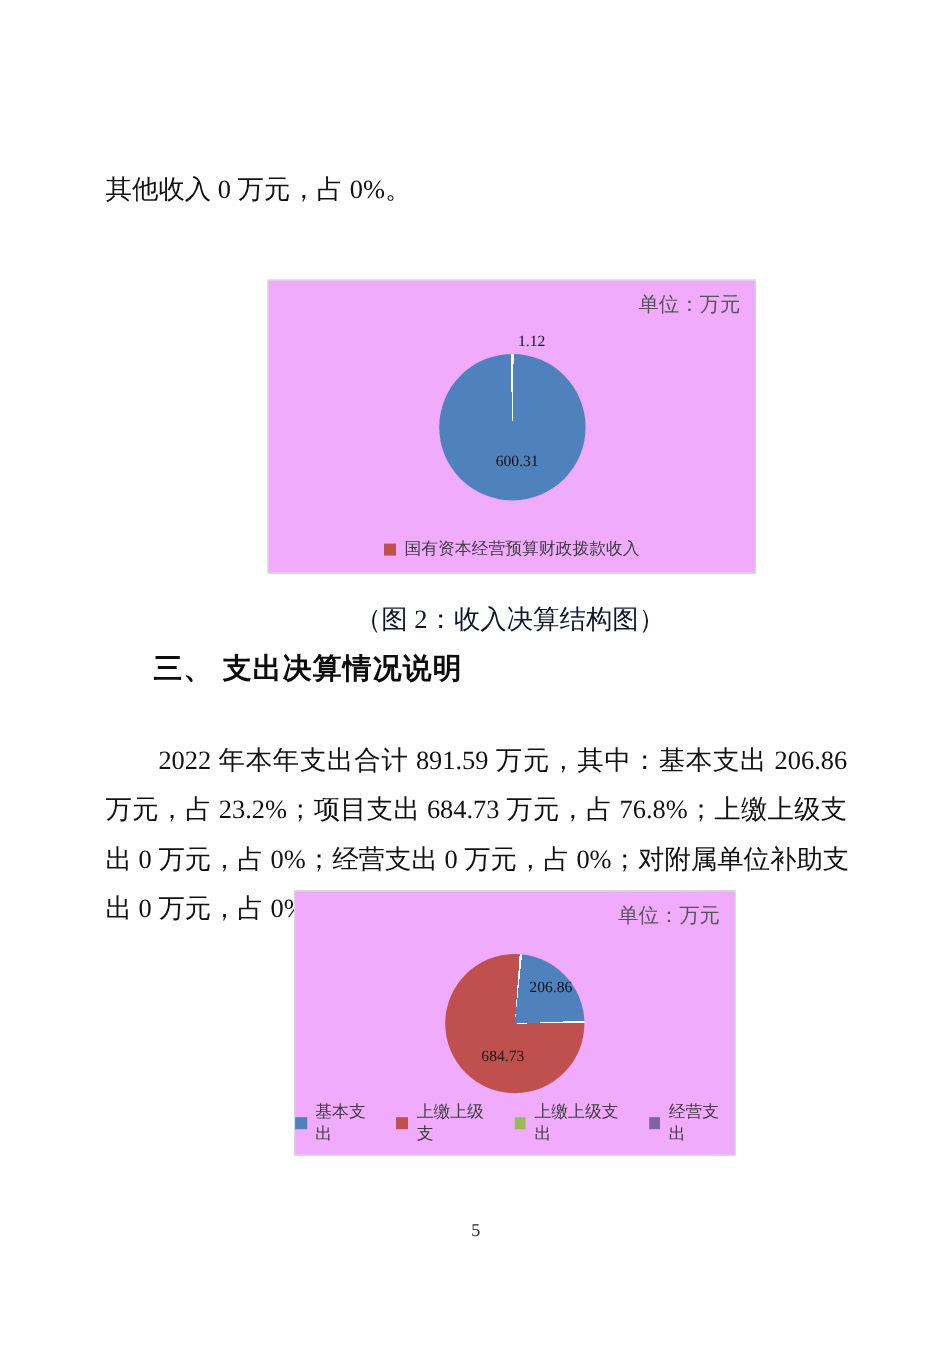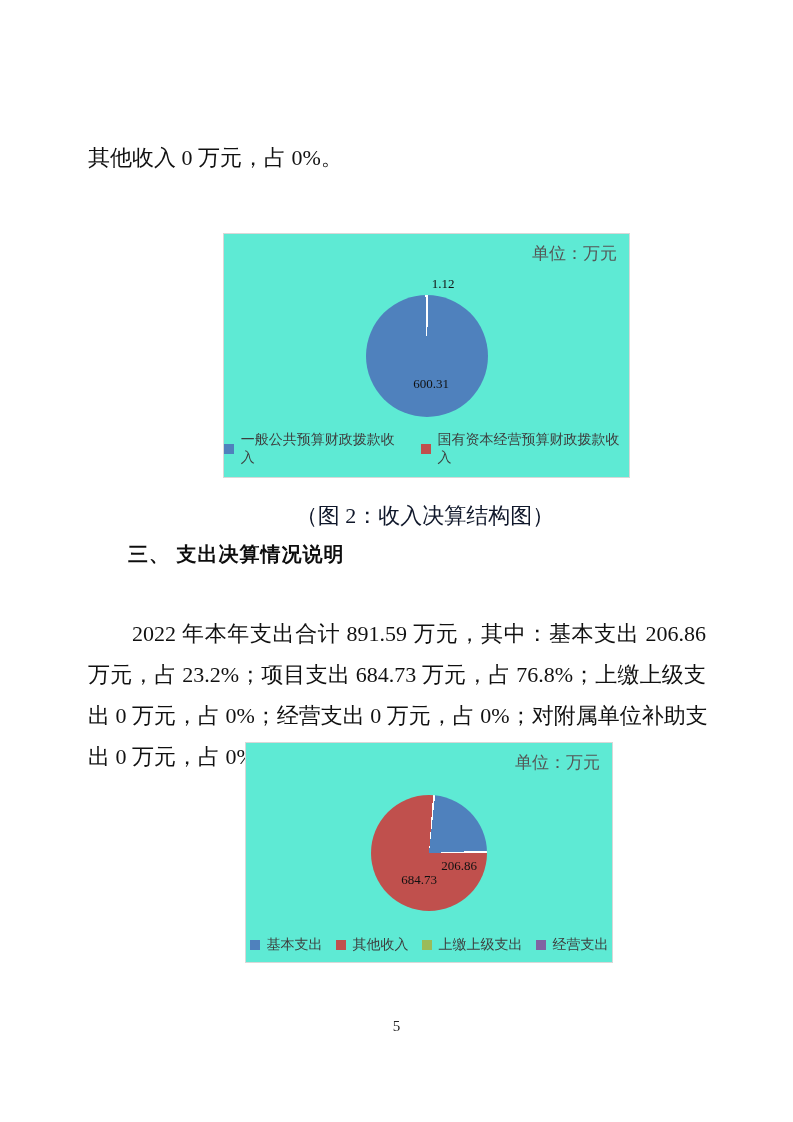--- a/index.html
+++ b/index.html
@@ -27,47 +27,47 @@
   #para-expense{top:574px;}
 
   
   #figure2-caption{
     position:absolute;top:501px;left:116px;width:618px;
     text-align:center;font-size:22px;color:#0f172a;
   }
   #section3-heading{
     position:absolute;top:541px;left:128px;
     font-family:"Liberation Sans","DejaVu Sans",sans-serif;
-    font-weight:700;font-size:20px;color:#0d0d0d;
+    font-weight:700;font-size:24px;color:#0d0d0d;
     letter-spacing:1px;
   }
 
   
   .chart-box{
-    position:absolute;background:#5eead4;
+    position:absolute;background:#f0abfc;
     border:1px solid #d8d8d8;
   }
   #chart1{left:223px;top:233px;width:405px;height:243px;}
   #chart2{left:245px;top:742px;width:366px;height:219px;}
   .unit-label{
     position:absolute;top:8px;right:12px;
     font-size:17px;color:#555;
   }
   .pie{
     position:absolute;border-radius:50%;
   }
   #pie1{left:142px;top:61px;width:122px;height:122px;}
   #pie2{left:125px;top:52px;width:116px;height:116px;}
   .pie-label{
     position:absolute;font-size:13px;color:#111;
     text-align:center;width:70px;
   }
   #c1-label-small{left:184px;top:42px;}
   #c1-label-big{left:172px;top:142px;}
-  #c2-label-blue{left:178px;top:72px;margin-top:43px;}
+  #c2-label-blue{left:178px;top:72px;}
   #c2-label-red{left:138px;top:129px;}
   .legend{
     position:absolute;left:0;right:0;
     display:flex;justify-content:center;align-items:center;
     font-size:14px;color:#3d3d3d;
   }
   #chart1 .legend{bottom:10px;gap:16px;}
   #chart2 .legend{bottom:8px;gap:13px;}
   .legend-item{display:flex;align-items:center;gap:7px;}
   .legend-swatch{width:10px;height:10px;display:inline-block;}
@@ -85,24 +85,20 @@
   <div class="line last">其他收入 0 万元，占 0%。</div>
 </div>
 
 <div class="chart-box" id="chart1">
   <div class="unit-label">单位：万元</div>
   <div class="pie-label" id="c1-label-small">1.12</div>
   <div class="pie" id="pie1" style="background: conic-gradient(rgb(255, 255, 255) 0deg, rgb(255, 255, 255) 1deg, rgb(79, 129, 189) 1deg, rgb(79, 129, 189) 358.548deg, rgb(255, 255, 255) 358.548deg, rgb(255, 255, 255) 359.548deg, rgb(255, 255, 255) 359.548deg, rgb(255, 255, 255) 360deg);"></div>
   <div class="pie-label" id="c1-label-big">600.31</div>
   <div class="legend">
     <div class="legend-item">
-      <span class="legend-swatch" style="background-color: rgb(79, 129, 189);"></span>
-      <span>一般公共预算财政拨款收入</span>
-    </div>
-    <div class="legend-item">
       <span class="legend-swatch" style="background-color: rgb(192, 80, 77);"></span>
       <span>国有资本经营预算财政拨款收入</span>
     </div>
   </div>
 </div>
 
 <div id="figure2-caption">（图 2：收入决算结构图）</div>
 <div id="section3-heading">三、 支出决算情况说明</div>
 
 <div class="para" id="para-expense">
@@ -117,21 +113,21 @@
   <div class="pie" id="pie2" style="background: conic-gradient(from 5deg, rgb(255, 255, 255) 0deg, rgb(255, 255, 255) 1deg, rgb(79, 129, 189) 1deg, rgb(79, 129, 189) 82.5245deg, rgb(255, 255, 255) 82.5245deg, rgb(255, 255, 255) 83.5245deg, rgb(255, 255, 255) 83.5245deg, rgb(255, 255, 255) 84.5245deg, rgb(192, 80, 77) 84.5245deg, rgb(192, 80, 77) 359deg, rgb(255, 255, 255) 359deg, rgb(255, 255, 255) 360deg);"></div>
   <div class="pie-label" id="c2-label-blue">206.86</div>
   <div class="pie-label" id="c2-label-red">684.73</div>
   <div class="legend">
     <div class="legend-item">
       <span class="legend-swatch" style="background-color: rgb(79, 129, 189);"></span>
       <span>基本支出</span>
     </div>
     <div class="legend-item">
       <span class="legend-swatch" style="background-color: rgb(192, 80, 77);"></span>
-      <span>其他收入</span>
+      <span>上缴上级支</span>
     </div>
     <div class="legend-item">
       <span class="legend-swatch" style="background-color: rgb(155, 187, 89);"></span>
       <span>上缴上级支出</span>
     </div>
     <div class="legend-item">
       <span class="legend-swatch" style="background-color: rgb(128, 100, 162);"></span>
       <span>经营支出</span>
     </div>
   </div>

